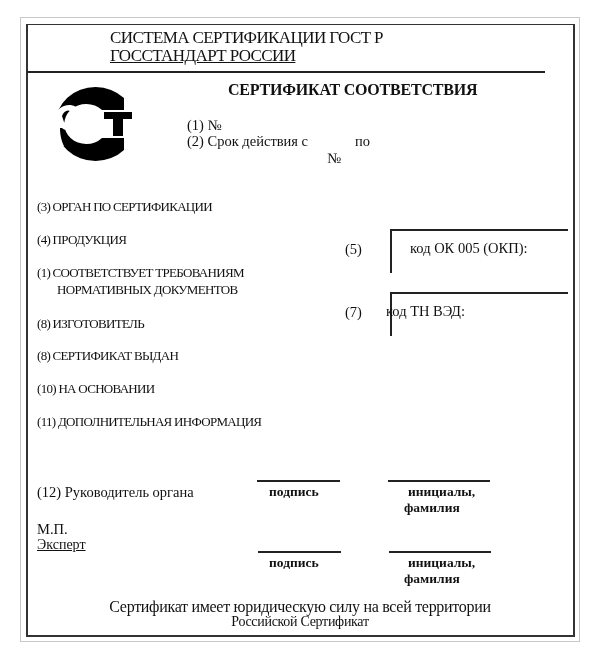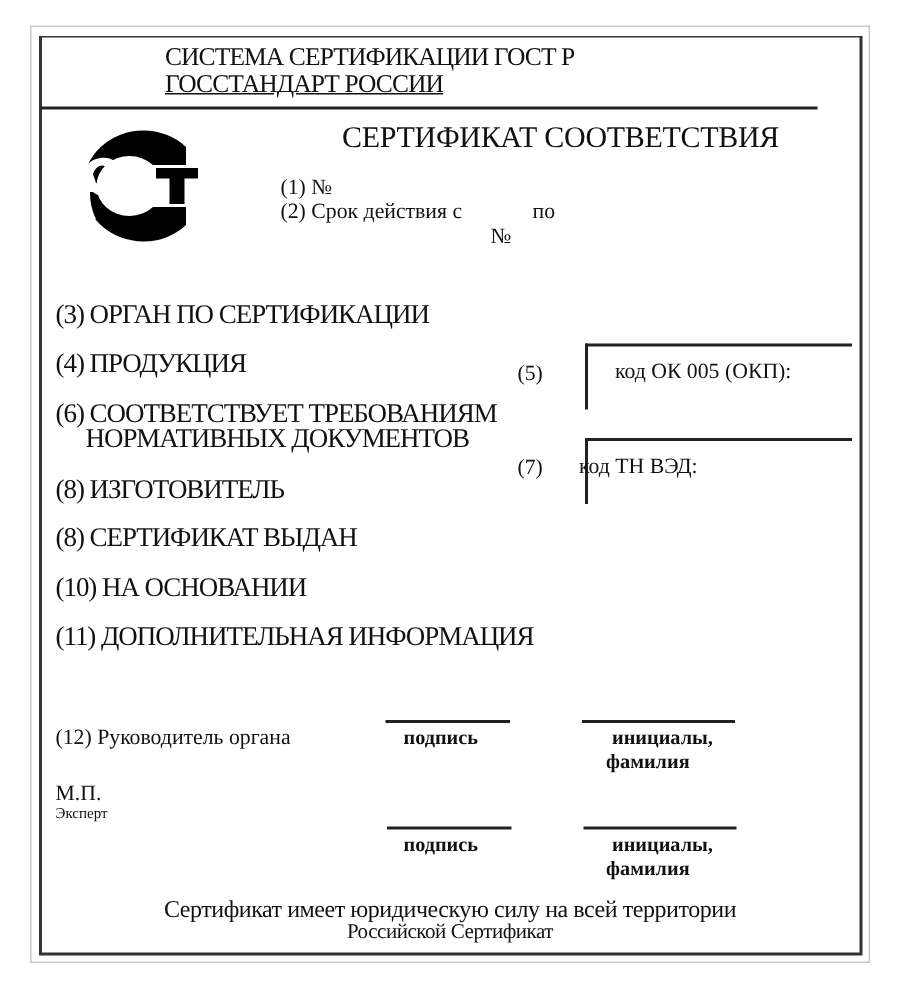--- a/index.html
+++ b/index.html
@@ -6,23 +6,23 @@
   body { width: 606px; height: 656px; position: relative; overflow: hidden;
          font-family: "Liberation Serif", "DejaVu Serif", serif; color: #111; }
   .abs { position: absolute; white-space: nowrap; }
   .outer-frame { position: absolute; left: 20px; top: 17px; width: 560px; height: 625px;
                  border: 1px solid #c8c8c8; box-sizing: border-box; }
   .inner-frame { position: absolute; left: 26px; top: 24px; width: 549px; height: 613px;
                  border: 2px solid #333; border-top-width: 1.5px; box-sizing: border-box; }
   .hline { position: absolute; background: #222; }
   .vline { position: absolute; background: #222; }
   .hdr { font-size: 17px; letter-spacing: -0.6px; text-align: left; width: 400px; left: 110px; }
-  .title { font-size: 20px; font-weight: normal; letter-spacing: -0.2px; }
+  .title { font-size: 16px; font-weight: bold; letter-spacing: -0.2px; }
   .small { font-size: 14.5px; }
-  .caps { font-size: 18px; letter-spacing: -0.7px; }
+  .caps { font-size: 13px; letter-spacing: -0.7px; }
   .bold13 { font-size: 14px; font-weight: bold; }
 </style>
 </head>
 <body>
 
 <div class="outer-frame"></div>
 <div class="inner-frame"></div>
 
 <div class="abs hdr" style="top:28px;">СИСТЕМА СЕРТИФИКАЦИИ ГОСТ Р</div>
 <div class="abs hdr" style="top:46px;text-decoration:underline;">ГОССТАНДАРТ РОССИИ</div>
@@ -42,21 +42,21 @@
 
 <div class="abs title" style="left:228px; top:81px;">СЕРТИФИКАТ СООТВЕТСТВИЯ</div>
 
 <div class="abs small" style="left:187px; top:117px;">(1) №</div>
 <div class="abs small" style="left:187px; top:133px;">(2) Срок действия с</div>
 <div class="abs small" style="left:355px; top:133px;">по</div>
 <div class="abs small" style="left:327px; top:150px;">№</div>
 
 <div class="abs caps" style="left:37px; top:199px;">(3) ОРГАН ПО СЕРТИФИКАЦИИ</div>
 <div class="abs caps" style="left:37px; top:232px;">(4) ПРОДУКЦИЯ</div>
-<div class="abs caps" style="left:37px; top:265px;">(6) СООТВЕТСТВУЕТ ТРЕБОВАНИЯМ</div>
+<div class="abs caps" style="left:37px; top:265px;">(1) СООТВЕТСТВУЕТ ТРЕБОВАНИЯМ</div>
 <div class="abs caps" style="left:57px; top:282px;">НОРМАТИВНЫХ ДОКУМЕНТОВ</div>
 <div class="abs caps" style="left:37px; top:316px;">(8) ИЗГОТОВИТЕЛЬ</div>
 <div class="abs caps" style="left:37px; top:348px;">(8) СЕРТИФИКАТ ВЫДАН</div>
 <div class="abs caps" style="left:37px; top:381px;">(10) НА ОСНОВАНИИ</div>
 <div class="abs caps" style="left:37px; top:414px;text-align:right;">(11) ДОПОЛНИТЕЛЬНАЯ ИНФОРМАЦИЯ</div>
 
 <div class="abs small" style="left:345px; top:241px;">(5)</div>
 <div class="hline" style="left:390px; top:229px; width:178px; height:1.5px;"></div>
 <div class="vline" style="left:390px; top:229px; width:1.5px; height:44px;"></div>
 <div class="abs bold13" style="left:410px; top:240px; font-weight:normal; font-size:14.5px;">код ОК 005  (ОКП):</div>
@@ -67,21 +67,21 @@
 <div class="abs" style="left:386px; top:303px; font-size:14.5px;">код ТН ВЭД:</div>
 
 <div class="abs small" style="left:37px; top:464px;margin-top:20px;">(12) Руководитель органа</div>
 <div class="hline" style="left:257px; top:480px; width:83px; height:1.5px;"></div>
 <div class="hline" style="left:388px; top:480px; width:102px; height:1.5px;"></div>
 <div class="abs" style="left:269px; top:484px; font-size:13.5px; font-weight:bold;">подпись</div>
 <div class="abs" style="left:408px; top:484px; font-size:13.5px; font-weight:bold;">инициалы,</div>
 <div class="abs" style="left:404px; top:500px; font-size:13.5px; font-weight:bold;">фамилия</div>
 
 <div class="abs small" style="left:37px; top:521px;">М.П.</div>
-<div class="abs" style="left:37px; top:537px; font-size:10px;">Эксперт</div>
+<div class="abs" style="left:37px; top:537px; font-size:14px;text-decoration:underline;">Эксперт</div>
 <div class="hline" style="left:258px; top:551px; width:83px; height:1.5px;"></div>
 <div class="hline" style="left:389px; top:551px; width:102px; height:1.5px;"></div>
 <div class="abs" style="left:269px; top:555px; font-size:13.5px; font-weight:bold;">подпись</div>
 <div class="abs" style="left:408px; top:555px; font-size:13.5px; font-weight:bold;">инициалы,</div>
 <div class="abs" style="left:404px; top:571px; font-size:13.5px; font-weight:bold;">фамилия</div>
 
 <div class="abs" style="left:60px; width:480px; text-align:center; top:598px; font-size:16px; letter-spacing:-0.3px;">Сертификат имеет юридическую силу на всей территории</div>
 <div class="abs" style="left:60px; width:480px; text-align:center; top:614px; font-size:14px; letter-spacing:-0.3px;">Российской Сертификат</div>
 
 </body></html>

